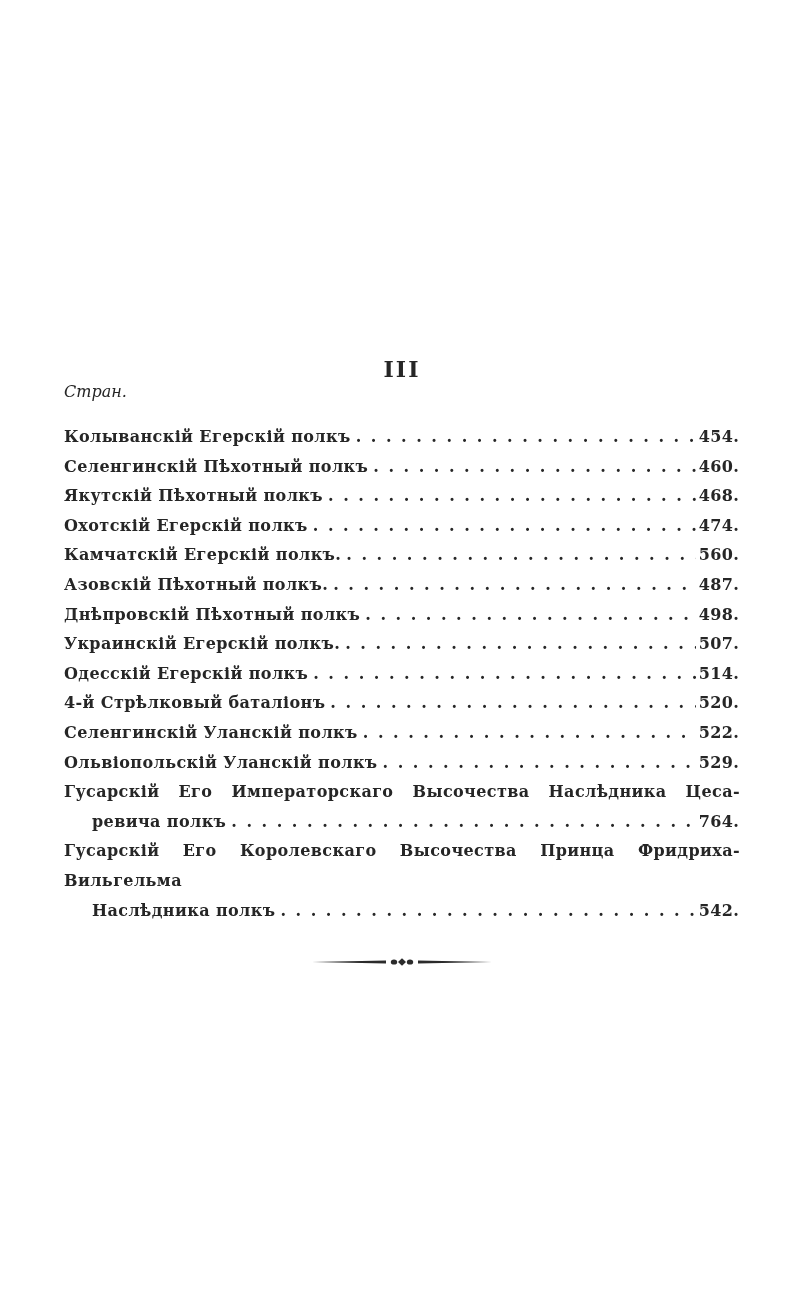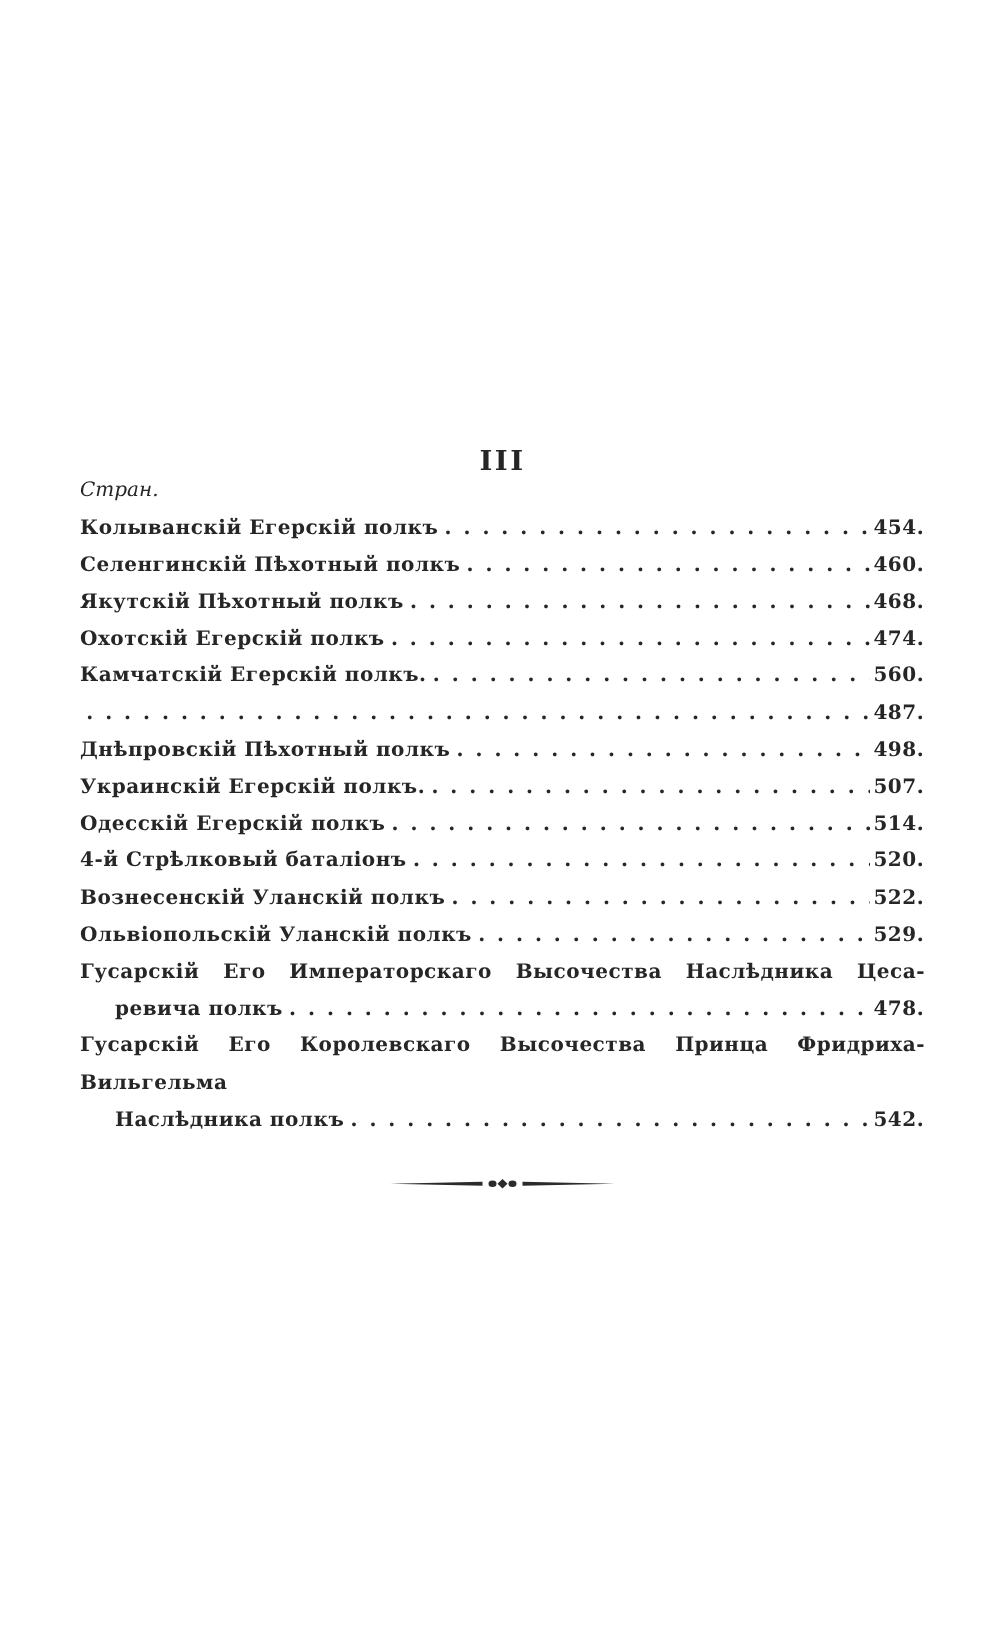--- a/index.html
+++ b/index.html
@@ -32,21 +32,21 @@
     font-weight: bold;
     font-size: 22px;
     letter-spacing: 2px;
   }
   .column-header {
     font-style: italic;
     font-size: 16px;
     padding-right: 2px;
   }
   .toc-list {
-    margin-top: 6px;
+    margin-top: 21px;
     font-size: 16px;
     font-weight: bold;
     letter-spacing: 0.4px;
   }
   .toc-line {
     line-height: 29.6px;
   }
   .toc-line-final {
     display: flex;
     align-items: baseline;
@@ -125,20 +125,21 @@
         </div>
         <div class="toc-entry">
           <div class="toc-line toc-line-final">
             <span class="toc-title">Камчатскій Егерскій полкъ.</span>
             <span class="dot-leader">. . . . . . . . . . . . . . . . . . . . . . . . . . . . . . . . . . . . . . . . . . . . . . . . . . . . . . . . . . . . . . . . . . . . . . . . . . . . . . . . </span>
             <span class="toc-page">560.</span>
           </div>
         </div>
         <div class="toc-entry">
           <div class="toc-line toc-line-final">
+            <span class="toc-title">Азовскій Пѣхотный полкъ.</span>
             <span class="dot-leader">. . . . . . . . . . . . . . . . . . . . . . . . . . . . . . . . . . . . . . . . . . . . . . . . . . . . . . . . . . . . . . . . . . . . . . . . . . . . . . . . </span>
             <span class="toc-page">487.</span>
           </div>
         </div>
         <div class="toc-entry">
           <div class="toc-line toc-line-final">
             <span class="toc-title">Днѣпровскій Пѣхотный полкъ</span>
             <span class="dot-leader">. . . . . . . . . . . . . . . . . . . . . . . . . . . . . . . . . . . . . . . . . . . . . . . . . . . . . . . . . . . . . . . . . . . . . . . . . . . . . . . . </span>
             <span class="toc-page">498.</span>
           </div>
@@ -159,38 +160,38 @@
         </div>
         <div class="toc-entry">
           <div class="toc-line toc-line-final">
             <span class="toc-title">4-й Стрѣлковый баталіонъ</span>
             <span class="dot-leader">. . . . . . . . . . . . . . . . . . . . . . . . . . . . . . . . . . . . . . . . . . . . . . . . . . . . . . . . . . . . . . . . . . . . . . . . . . . . . . . . </span>
             <span class="toc-page">520.</span>
           </div>
         </div>
         <div class="toc-entry">
           <div class="toc-line toc-line-final">
-            <span class="toc-title">Вознесенскій Уланскій полкъ</span>
+            <span class="toc-title">Селенгинскій Уланскій полкъ</span>
             <span class="dot-leader">. . . . . . . . . . . . . . . . . . . . . . . . . . . . . . . . . . . . . . . . . . . . . . . . . . . . . . . . . . . . . . . . . . . . . . . . . . . . . . . . </span>
             <span class="toc-page">522.</span>
           </div>
         </div>
         <div class="toc-entry">
           <div class="toc-line toc-line-final">
             <span class="toc-title">Ольвіопольскій Уланскій полкъ</span>
             <span class="dot-leader">. . . . . . . . . . . . . . . . . . . . . . . . . . . . . . . . . . . . . . . . . . . . . . . . . . . . . . . . . . . . . . . . . . . . . . . . . . . . . . . . </span>
             <span class="toc-page">529.</span>
           </div>
         </div>
         <div class="toc-entry">
           <div class="toc-line toc-line-justify">Гусарскій Его Императорскаго Высочества Наслѣдника Цеса-</div>
           <div class="toc-line toc-line-final toc-line-indent">
             <span class="toc-title">ревича полкъ</span>
             <span class="dot-leader">. . . . . . . . . . . . . . . . . . . . . . . . . . . . . . . . . . . . . . . . . . . . . . . . . . . . . . . . . . . . . . . . . . . . . . . . . . . . . . . . </span>
-            <span class="toc-page">478.</span>
+            <span class="toc-page">764.</span>
           </div>
         </div>
         <div class="toc-entry">
           <div class="toc-line toc-line-justify">Гусарскій Его Королевскаго Высочества Принца Фридриха-Вильгельма</div>
           <div class="toc-line toc-line-final toc-line-indent">
             <span class="toc-title">Наслѣдника полкъ</span>
             <span class="dot-leader">. . . . . . . . . . . . . . . . . . . . . . . . . . . . . . . . . . . . . . . . . . . . . . . . . . . . . . . . . . . . . . . . . . . . . . . . . . . . . . . . </span>
             <span class="toc-page">542.</span>
           </div>
         </div>

